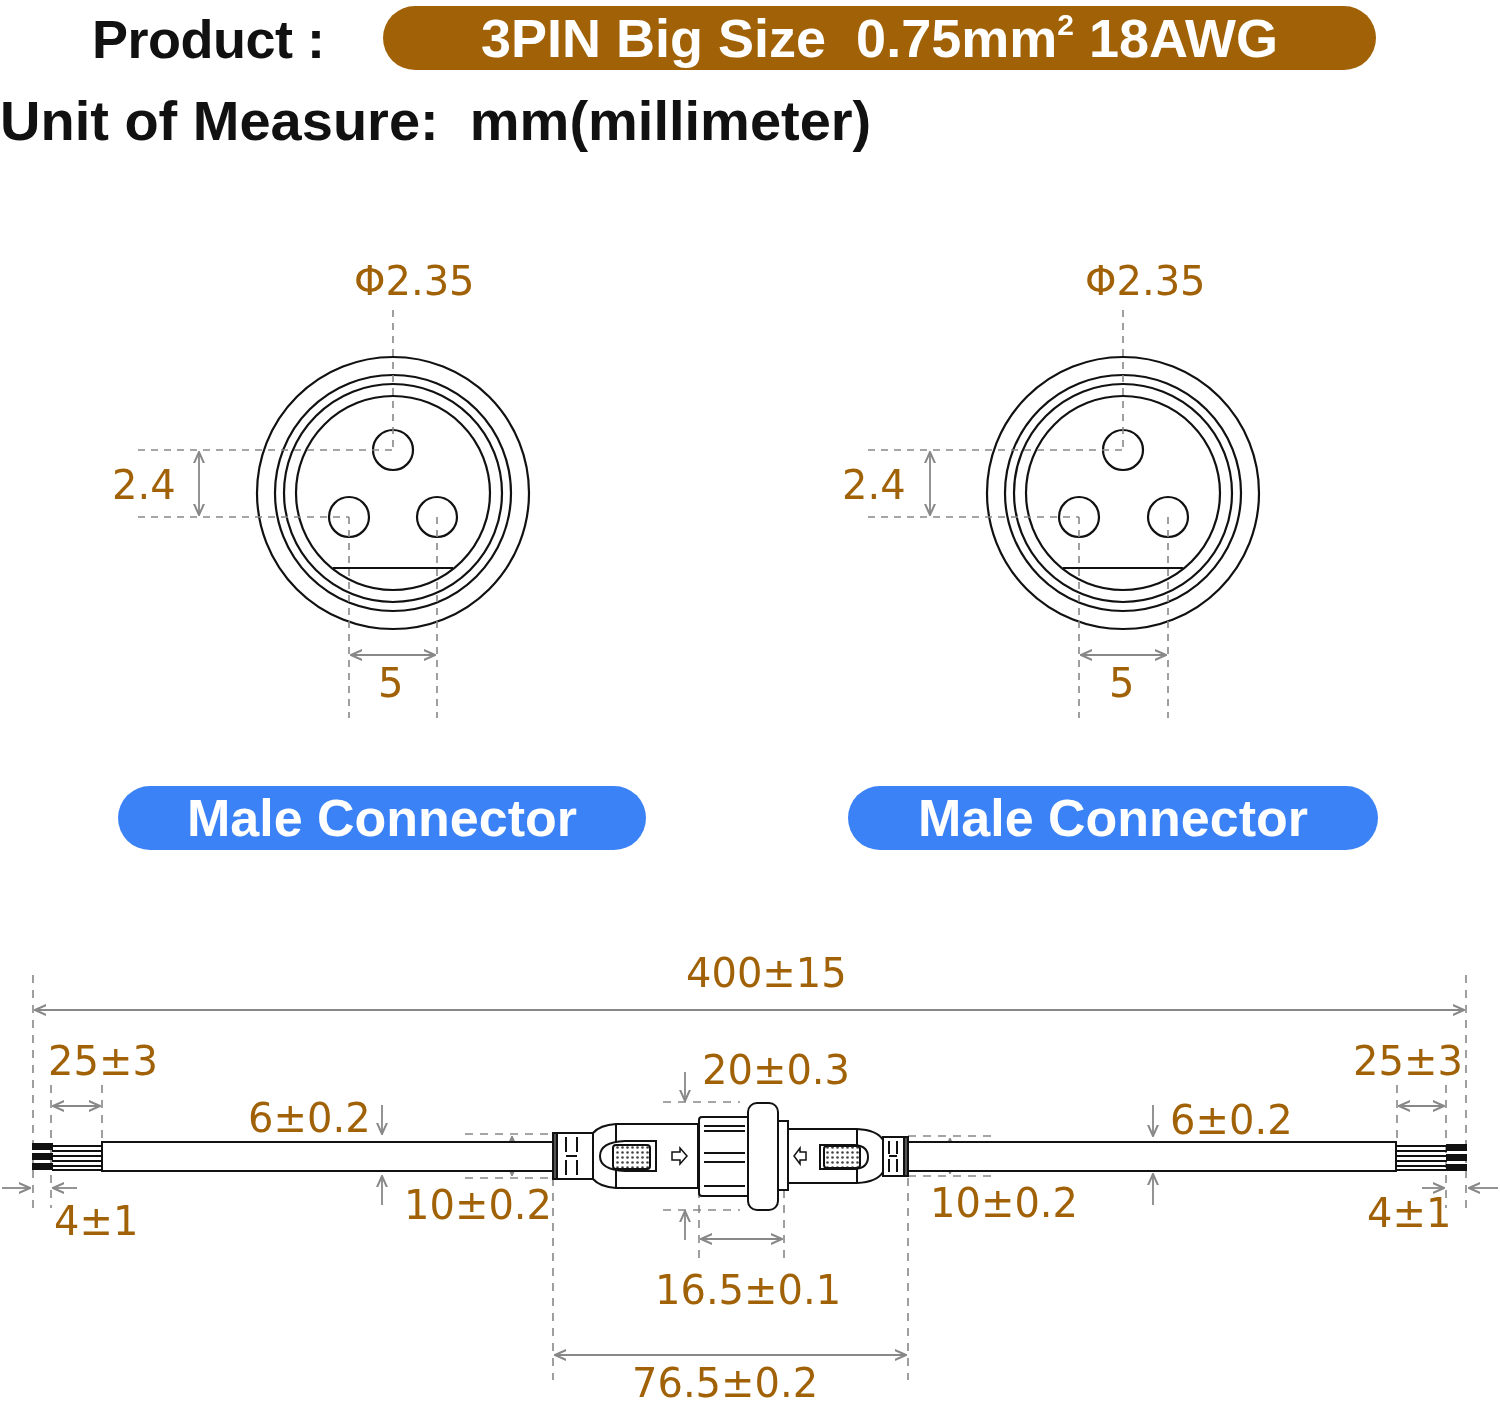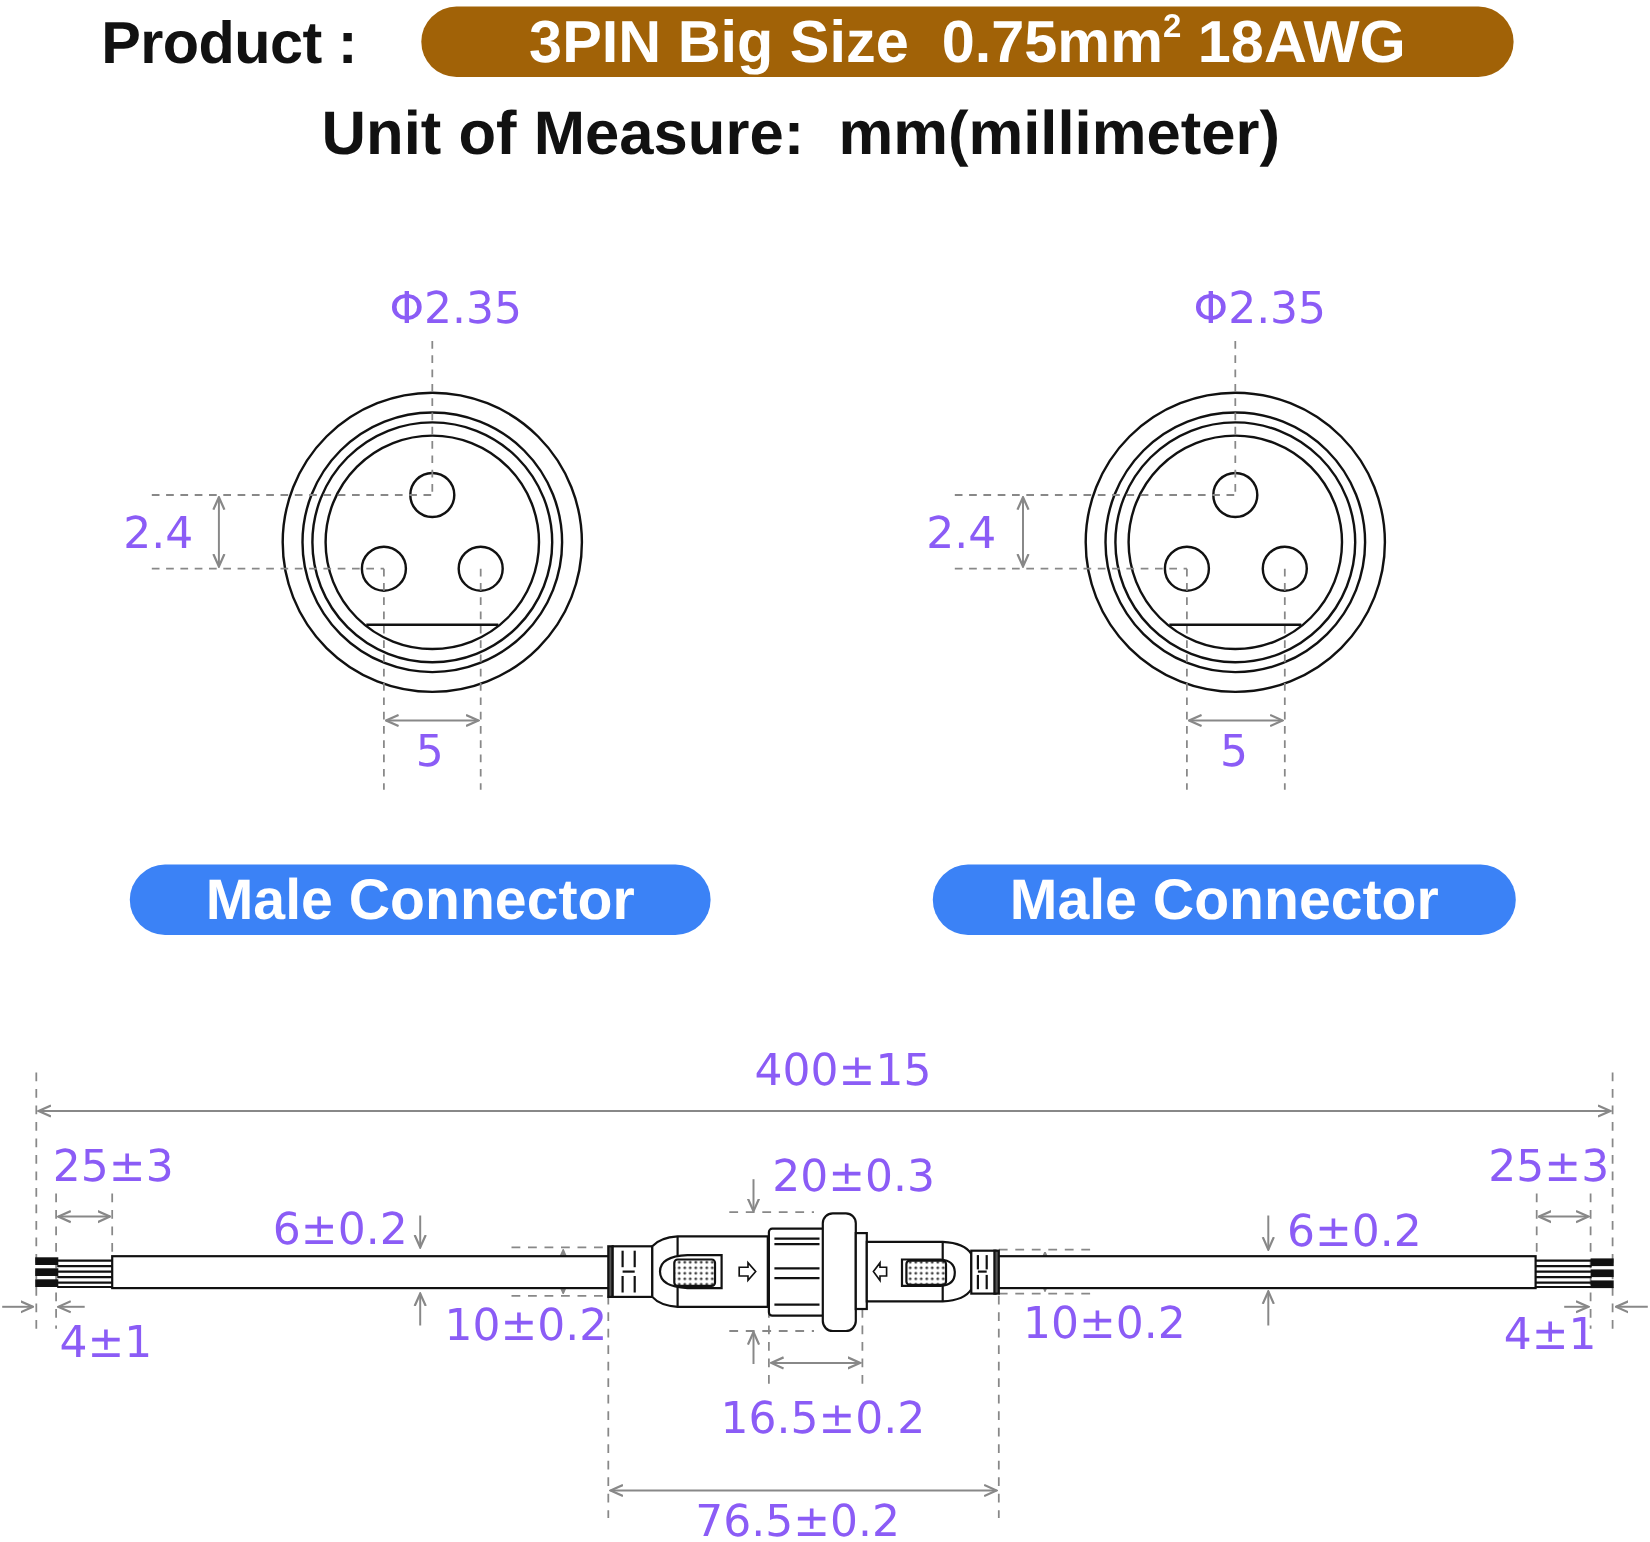--- a/index.html
+++ b/index.html
@@ -4,24 +4,24 @@
 <style>
   html, body { margin:0; padding:0; background:#ffffff; }
   body { width:1500px; height:1402px; position:relative; overflow:hidden;
          font-family:"Liberation Sans", "DejaVu Sans", sans-serif; color:#111; }
   .title-row { position:absolute; left:0; top:0; width:1309px; height:80px; }
   .product-label { position:absolute; left:92px; top:8px; font-size:54px; font-weight:bold; letter-spacing:-0.5px; }
   .product-pill { position:absolute; left:383px; top:6px; width:993px; height:64px; background:#a16207;
                   border-radius:32px; color:#fff; font-size:54px; font-weight:bold; line-height:64px;
                   text-align:center; white-space:pre; letter-spacing:0px; }
   .product-pill sup { font-size:30px; vertical-align:top; line-height:30px; position:relative; top:4px; }
-  .unit-line { position:absolute; left:0; top:88px; width:1456px; text-align:center; font-size:56px; font-weight:bold; white-space:pre; }
+  .unit-line { position:absolute; left:0; top:88px; width:1456px; text-align:left; font-size:56px; font-weight:bold; white-space:pre; }
   .pill { position:absolute; background:#3b82f6; color:#fff; border-radius:34px; font-weight:bold;
           font-size:52px; text-align:center; line-height:64px; height:64px; }
-  .dim { position:absolute; font-size:40px; color:#8b5cf6; white-space:nowrap; font-family:"DejaVu Sans", sans-serif; }
+  .dim { position:absolute; font-size:40px; color:#a16207; white-space:nowrap; font-family:"DejaVu Sans", sans-serif; }
   svg { position:absolute; left:0; top:0; }
 </style>
 </head>
 <body>
 
 <div class="title-row">
   <div class="product-label">Product :</div>
   <div class="product-pill"><span>3PIN Big Size  0.75mm</span><sup>2</sup><span> 18AWG</span></div>
 </div>
 <div class="unit-line">Unit of Measure:  mm(millimeter)</div>
@@ -196,18 +196,18 @@
 <div class="dim" style="left:842px;top:462px;">2.4</div>
 <div class="dim" style="left:1109px;top:660px;">5</div>
 <div class="pill" style="left:848px;top:786px;width:530px;">Male Connector</div>
 
 <div class="dim" style="left:686px;top:950px;">400±15</div>
 <div class="dim" style="left:48px;top:1038px;">25±3</div>
 <div class="dim" style="left:248px;top:1095px;">6±0.2</div>
 <div class="dim" style="left:404px;top:1182px;">10±0.2</div>
 <div class="dim" style="left:54px;top:1198px;">4±1</div>
 <div class="dim" style="left:702px;top:1047px;">20±0.3</div>
-<div class="dim" style="left:655px;top:1267px;">16.5±0.2</div>
+<div class="dim" style="left:655px;top:1267px;">16.5±0.1</div>
 <div class="dim" style="left:632px;top:1360px;">76.5±0.2</div>
 <div class="dim" style="left:1353px;top:1038px;">25±3</div>
 <div class="dim" style="left:1170px;top:1097px;">6±0.2</div>
 <div class="dim" style="left:930px;top:1180px;">10±0.2</div>
 <div class="dim" style="left:1367px;top:1190px;">4±1</div>
 
 </body></html>

